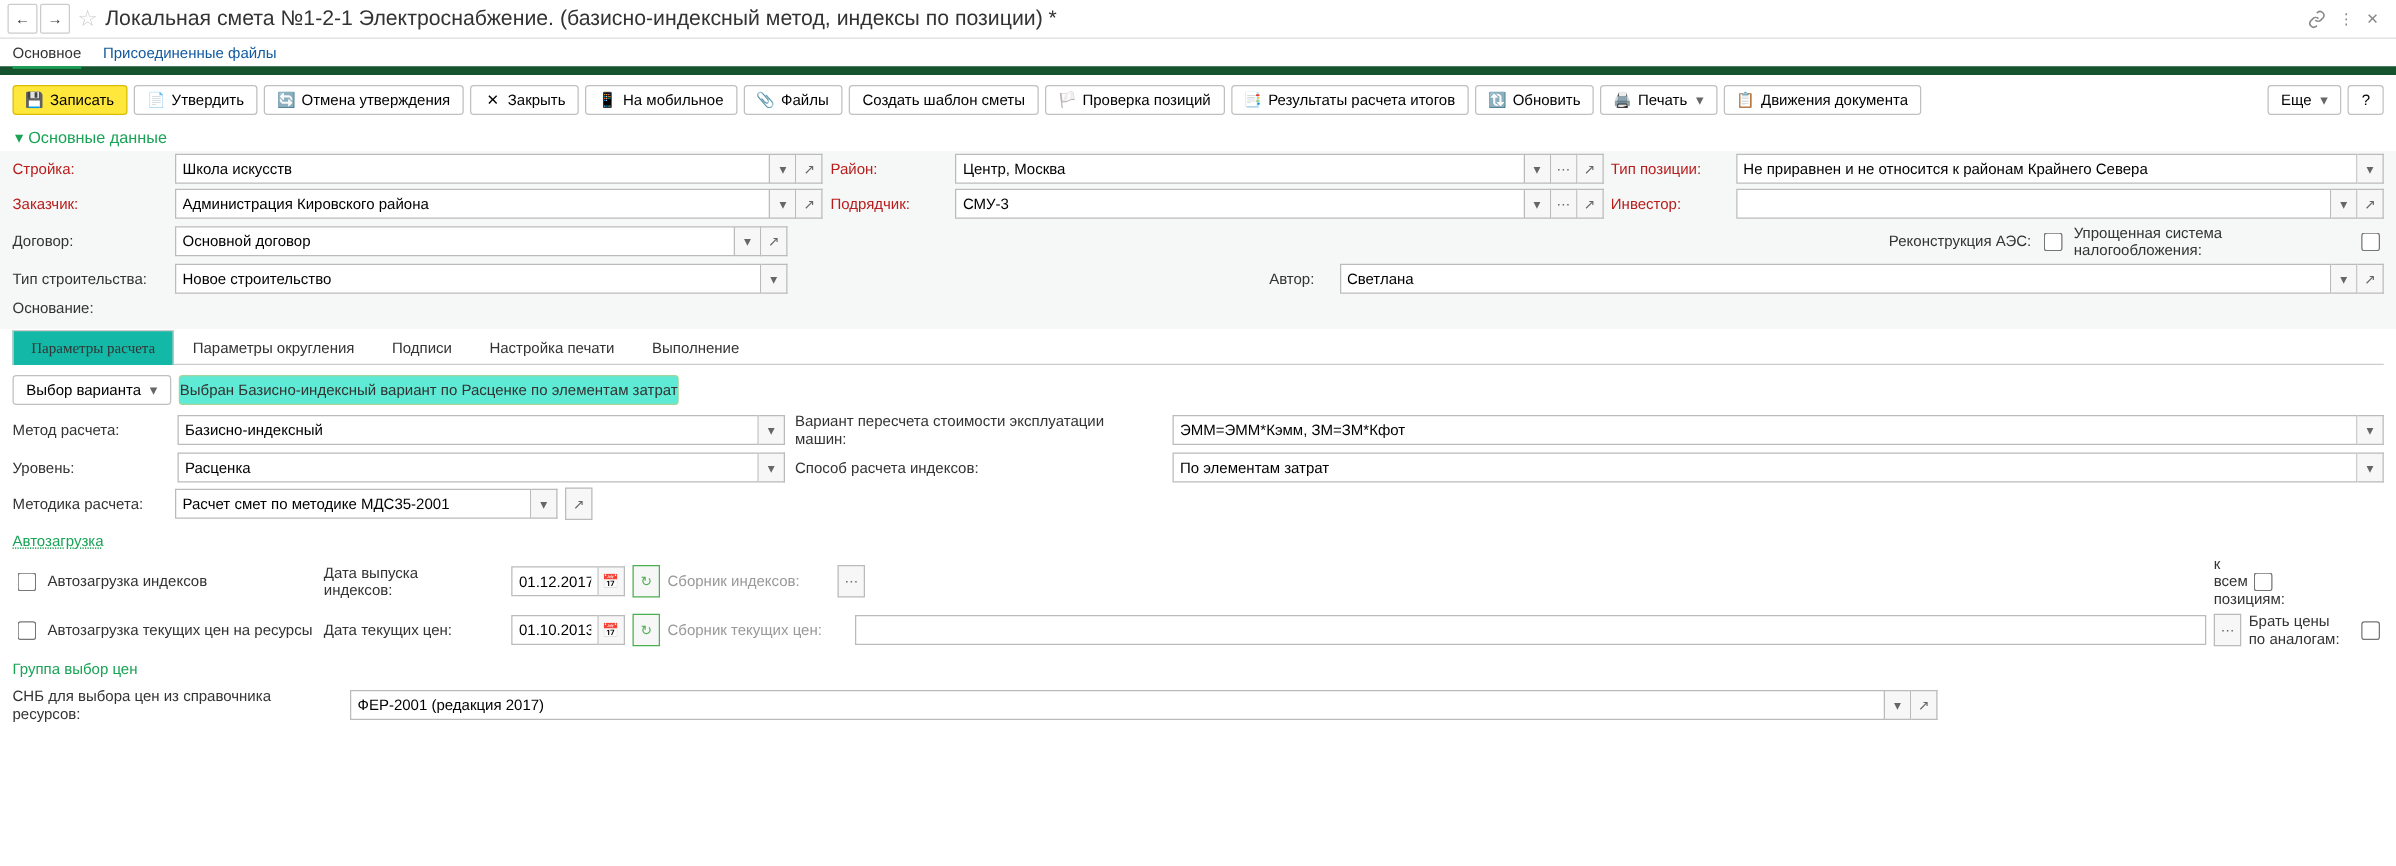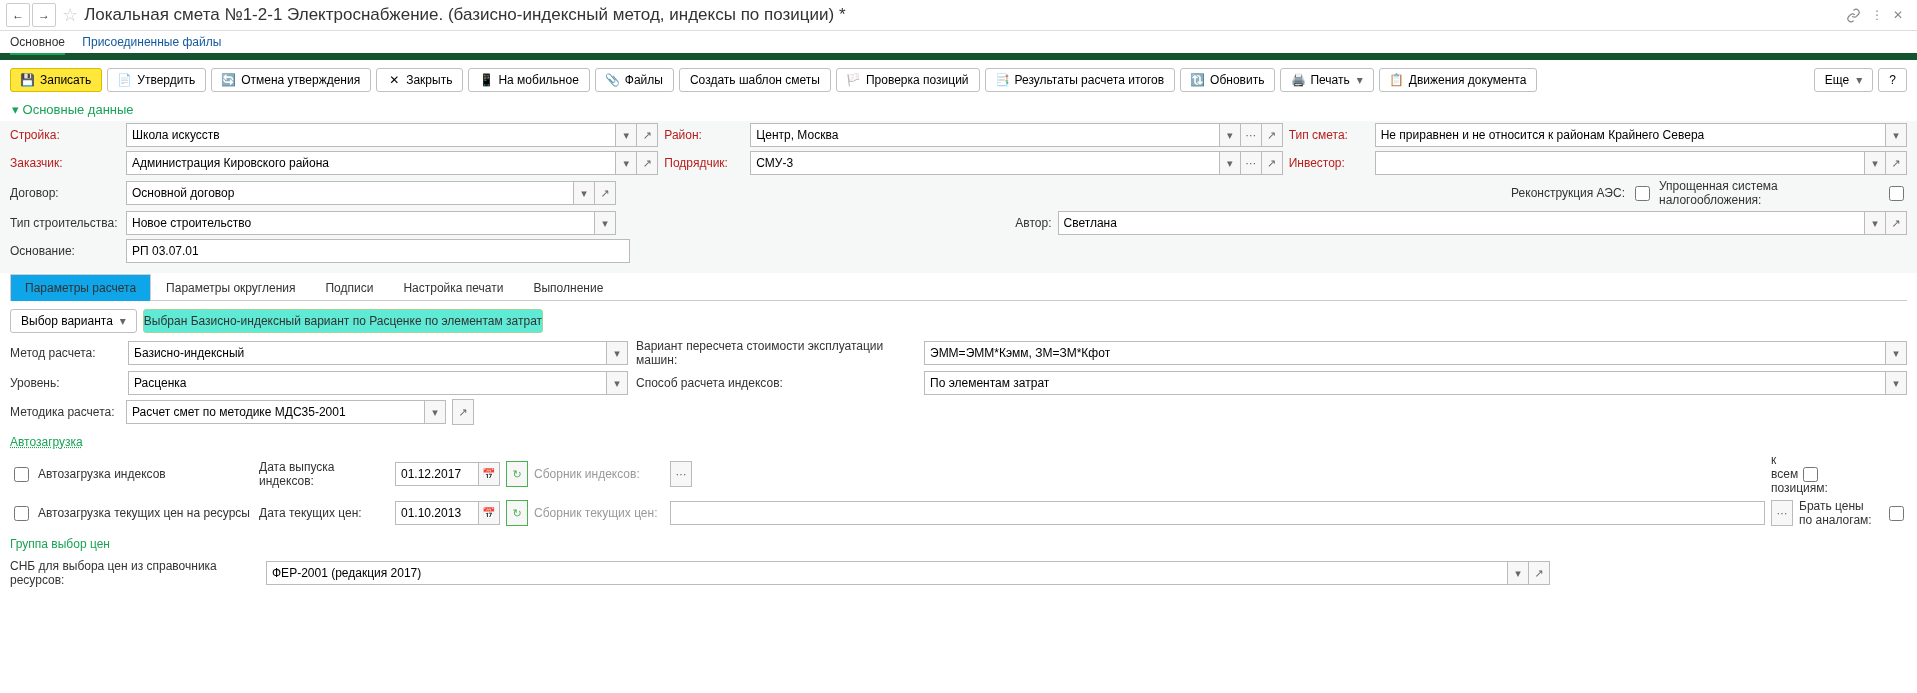--- a/index.html
+++ b/index.html
@@ -17,29 +17,29 @@
 .toolbar{display:flex;flex-wrap:wrap;gap:5px;padding:8px 10px;align-items:center;}
 .btn{border:1px solid #c0c0c0;background:#fff;border-radius:3px;padding:4px 10px;font-size:12px;cursor:pointer;display:inline-flex;align-items:center;gap:5px;white-space:nowrap;}
 .btn.yellow{background:#ffe73b;border-color:#d6bd00;}
 .btn .ic{width:14px;height:14px;display:inline-flex;align-items:center;justify-content:center;}
 .btn .dd{color:#666;margin-left:2px;}
 .spacer{flex:1;}
 .section-title{color:#19a355;font-size:13px;padding:2px 12px 4px 12px;display:flex;align-items:center;gap:4px;}
 .section-body{background:#f5f8f6;padding:2px 10px 10px 10px;}
 .form-grid{display:grid;grid-template-columns:110px 1fr 80px 1fr 80px 1fr;gap:4px 6px;align-items:center;}
 .form-grid label{font-size:12px;color:#b91c1c;white-space:nowrap;}
-.ctrl{display:flex;align-items:stretch;}
+.ctrl{display:flex;align-items:stretch;margin-left:14px;}
 .input{border:1px solid #bbb;background:#fff;height:22px;padding:0 5px;font-size:12px;flex:1;min-width:40px;}
 .mini{border:1px solid #bbb;border-left:none;background:#f7f7f7;width:20px;display:inline-flex;align-items:center;justify-content:center;cursor:pointer;font-size:11px;color:#666;}
 .row2{display:grid;grid-template-columns:110px 1fr 160px 22px 220px 22px;gap:4px 6px;align-items:center;margin-top:4px;}
 .row3{display:grid;grid-template-columns:110px 1fr 70px 1fr;gap:4px 6px;align-items:center;margin-top:4px;}
 .row4{display:grid;grid-template-columns:110px 1fr;gap:4px 6px;align-items:center;margin-top:4px;max-width:620px;}
 .tabs{display:flex;border-bottom:1px solid #ccc;margin:0 10px;}
 .tab{padding:6px 14px;font-size:12px;border:1px solid transparent;border-bottom:none;position:relative;top:1px;cursor:pointer;}
-.tab.active{border-color:#ccc;background:#0ea5e9;}
+.tab.active{border-color:#ccc;background:#14b8a6;font-family:Liberation Serif, serif;}
 .body2{padding:8px 10px;}
 .row-a{display:flex;gap:6px;align-items:center;margin-bottom:6px;}
 .btn-green{background:#5eead4;border:1px solid #a3d69c;border-radius:3px;padding:4px 0;font-size:12px;}
 .row-b{display:grid;grid-template-columns:110px 500px 280px 1fr;gap:4px 8px;align-items:center;margin-bottom:4px;}
 .row-c{display:grid;grid-template-columns:110px 320px 20px;gap:4px 6px;align-items:center;margin-bottom:4px;}
 .green-link{color:#19a355;text-decoration:underline dotted;font-size:12px;margin:6px 0 4px 0;display:inline-block;}
 .row-d{display:grid;grid-template-columns:22px 215px 130px 105px 22px 130px 1fr 22px 80px 22px;gap:4px 6px;align-items:center;margin-bottom:4px;}
 .cb{width:15px;height:15px;}
 .muted{color:#999;}
 .row-e{display:grid;grid-template-columns:250px 1fr;gap:4px 6px;align-items:center;margin-top:4px;max-width:1540px;}
@@ -141,21 +141,21 @@
         <span class="mini">▾</span>
         <span class="mini">↗</span>
       </div>
     <label>Район:</label>
     <div class="ctrl">
         <input class="input" value="Центр, Москва" style="">
         <span class="mini">▾</span>
         <span class="mini">⋯</span>
         <span class="mini">↗</span>
       </div>
-    <label>Тип смета:</label>
+    <label>Тип позиции:</label>
     <div class="ctrl">
         <input class="input" value="Не приравнен и не относится к районам Крайнего Севера" style="">
         <span class="mini">▾</span>
       </div>
 
     <label>Заказчик:</label>
     <div class="ctrl">
         <input class="input" value="Администрация Кировского района" style="">
         <span class="mini">▾</span>
         <span class="mini">↗</span>
@@ -197,23 +197,20 @@
     <label style="text-align:right;">Автор:</label>
     <div class="ctrl">
         <input class="input" value="Светлана" style="">
         <span class="mini">▾</span>
         <span class="mini">↗</span>
       </div>
   </div>
 
   <div class="row4">
     <label>Основание:</label>
-    <div class="ctrl">
-        <input class="input" value="РП 03.07.01" style="">
-      </div>
   </div>
 </div>
 
 <div class="tabs">
   <div class="tab active">Параметры расчета</div>
   <div class="tab">Параметры округления</div>
   <div class="tab">Подписи</div>
   <div class="tab">Настройка печати</div>
   <div class="tab">Выполнение</div>
 </div>

